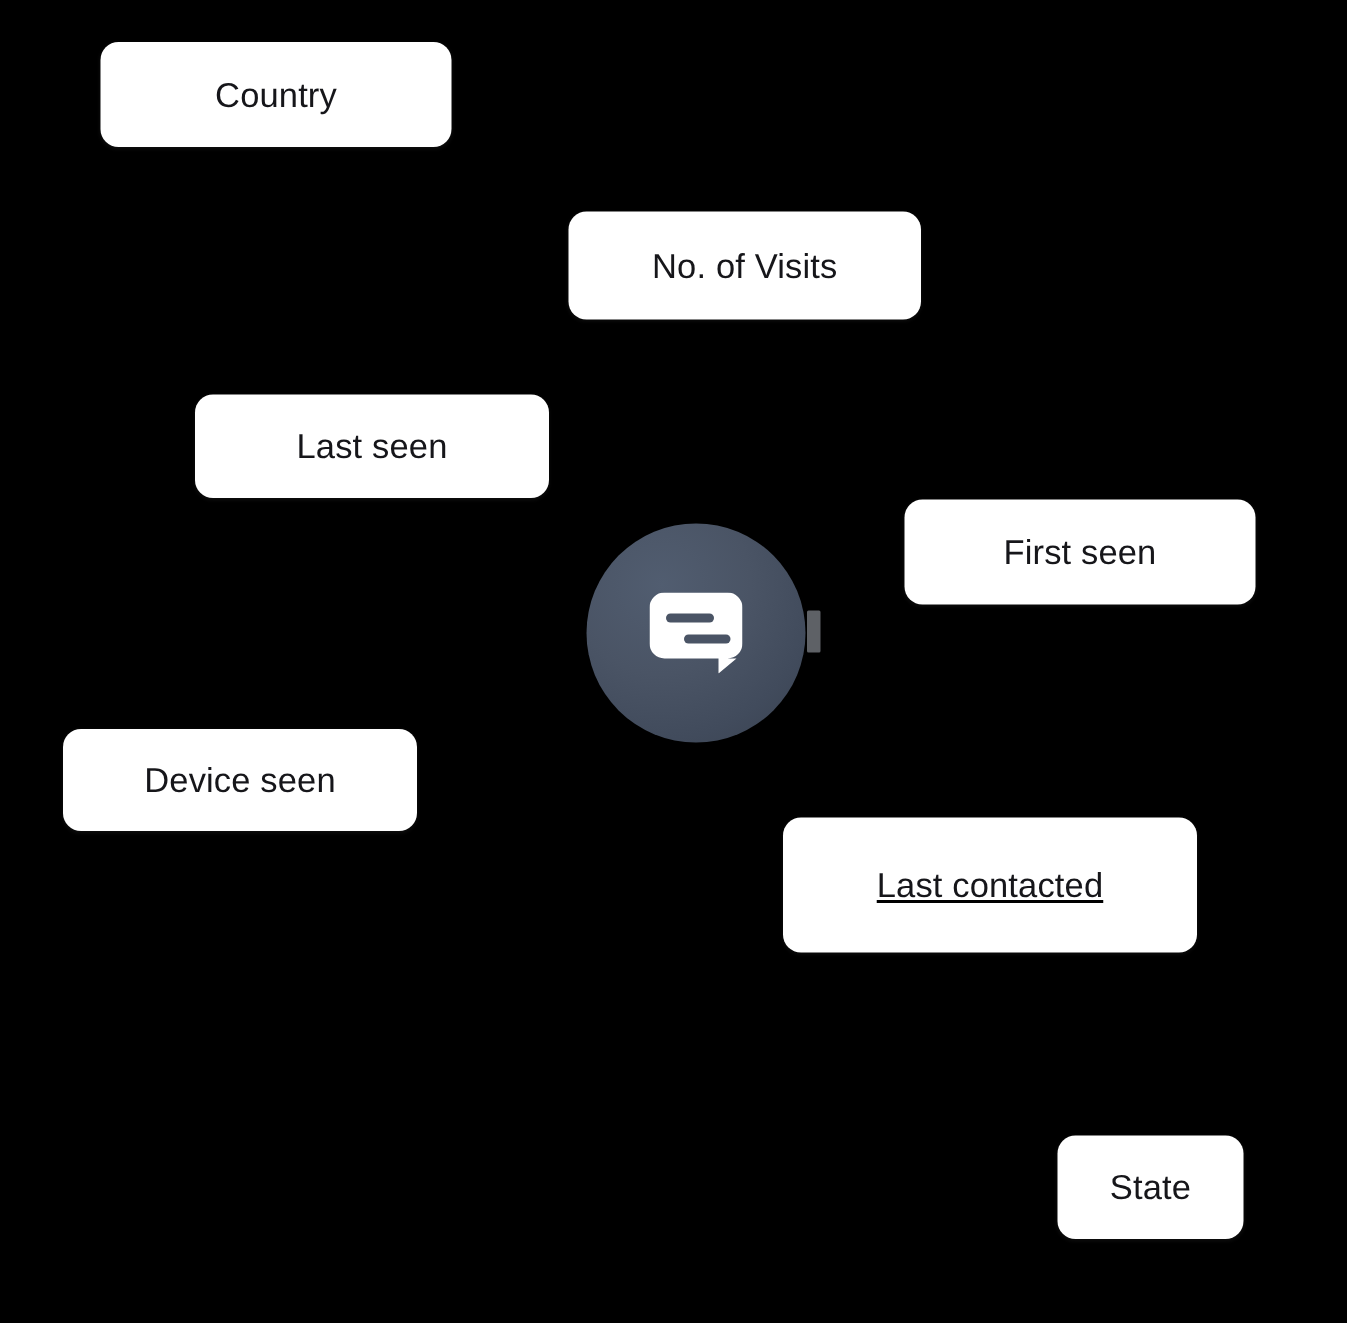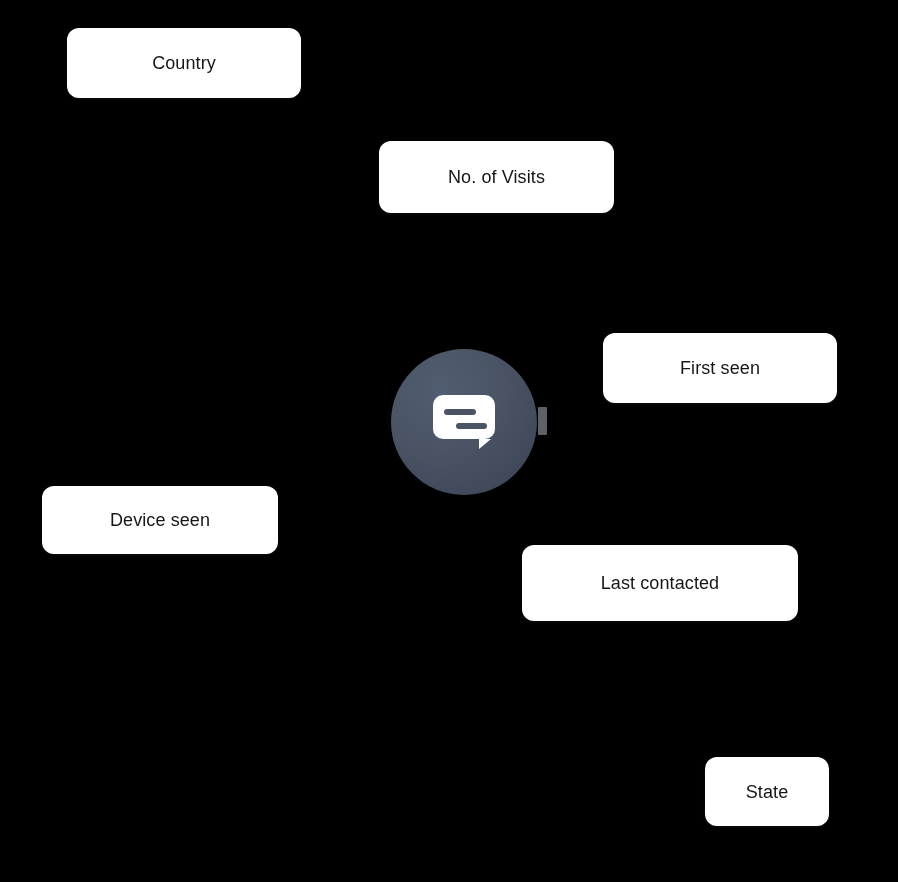--- a/index.html
+++ b/index.html
@@ -28,34 +28,34 @@
     justify-content: center;
     background: #ffffff;
     border-radius: 12px;
     box-sizing: border-box;
     box-shadow: 0 1px 3px rgba(255,255,255,0.06),
                 0 2px 10px rgba(0,0,0,0.55);
   }
   .pill-label {
     color: #16161a;
     font-family: "Liberation Sans", sans-serif;
-    font-size: 18px;
+    font-size: 23px;
     font-weight: 400;
     letter-spacing: 0.1px;
     line-height: 1;
     white-space: nowrap;
   }
 
   
   .pill.p0 { left: 67px;  top: 28px;  width: 234px; height: 70px; }
   .pill.p1 { left: 379px; top: 141px; width: 235px; height: 72px; }
   .pill.p2 { left: 130px; top: 263px; width: 236px; height: 69px; }
   .pill.p3 { left: 603px; top: 308px; width: 234px; height: 70px; margin-top: 25px; }
   .pill.p4 { left: 42px;  top: 486px; width: 236px; height: 68px; }
-  .pill.p5 { left: 522px; top: 545px; width: 276px; height: 76px; }
+  .pill.p5 { left: 522px; top: 545px; width: 276px; height: 90px; text-decoration: underline; }
   .pill.p6 { left: 278px; top: 654px; width: 236px; height: 70px; }
   .pill.p7 { left: 705px; top: 757px; width: 124px; height: 69px; }
 
   
   #center-node {
     position: absolute;
     left: 391px;
     top: 349px;
     width: 146px;
     height: 146px;
@@ -96,20 +96,23 @@
 <div id="canvas">
 
   <div class="pill p0">
     <span class="pill-label">Country</span>
   </div>
 
   <div class="pill p1">
     <span class="pill-label">No. of Visits</span>
   </div>
 
+  <div class="pill p2">
+    <span class="pill-label">Last seen</span>
+  </div>
 
   <div class="pill p3">
     <span class="pill-label">First seen</span>
   </div>
 
   <div class="pill p4">
     <span class="pill-label">Device seen</span>
   </div>
 
   <div class="pill p5">

